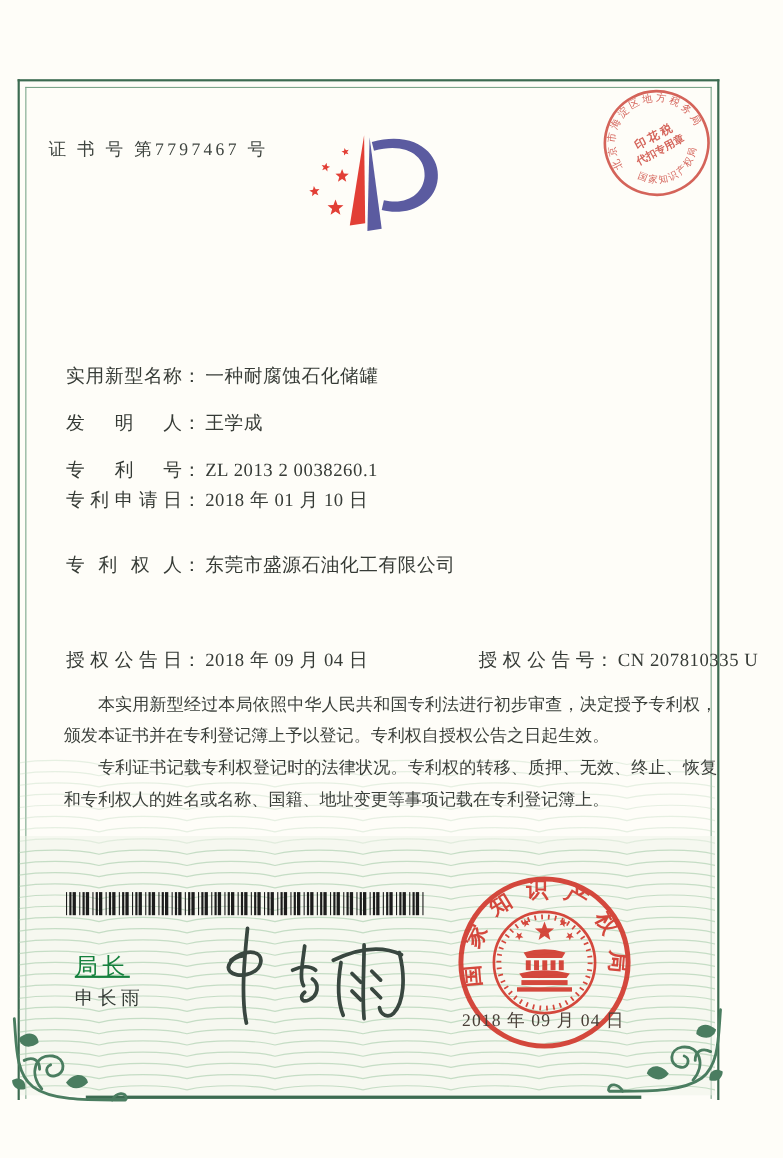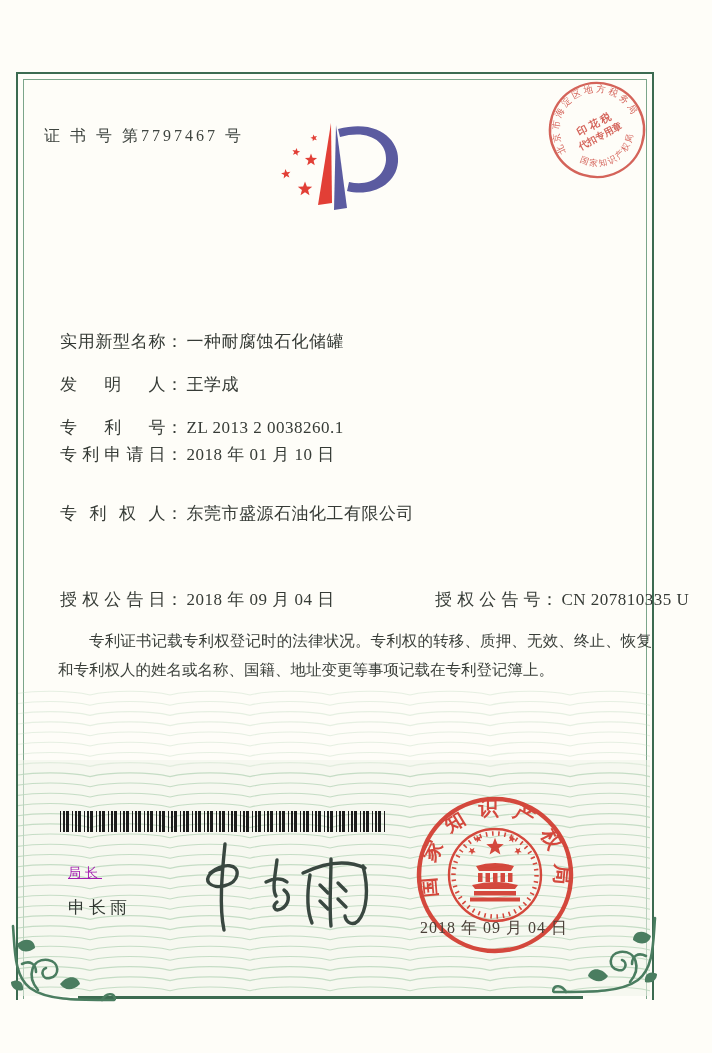--- a/index.html
+++ b/index.html
@@ -29,21 +29,21 @@
   .fvalue{margin-left:3px;}
   .grant-col{position:absolute;left:375px;top:0;}
   
   .paras{position:absolute;left:58px;top:626px;width:594px;font-size:15.5px;line-height:29px;
         text-align:justify;color:#3a3f3a;}
   .paras p{margin:0;text-indent:2em;}
   
   .barcode{position:absolute;left:60px;top:811px;width:330px;height:21px;}
   .barcode i{position:absolute;top:0;bottom:0;}
   
-  .signer-title{position:absolute;left:68px;top:864px;font-size:13px;letter-spacing:4px;color:#a21caf;text-decoration:underline;}
+  .signer-title{position:absolute;left:68px;top:864px;font-size:21px;letter-spacing:4px;color:#15803d;text-decoration:underline;}
   .signer-name{position:absolute;left:68px;top:896px;font-size:17px;letter-spacing:4px;color:#333a34;}
   .signature{position:absolute;left:180px;top:833px;}
   .seal{position:absolute;left:410px;top:790px;}
   .seal-date{position:absolute;left:420px;top:918px;font-size:16px;letter-spacing:1px;color:#4a4038;}
   .footer{position:absolute;left:32px;top:970px;width:636px;text-align:center;
         font-size:15px;letter-spacing:2px;color:#3a3f3a;}
 </style>
 </head>
 <body>
 
@@ -167,20 +167,21 @@
     <span class="flabel">专利权人</span><span>：</span><span class="fvalue">东莞市盛源石油化工有限公司</span>
   </div>
   <div class="field-row" style="top:588px">
     <span class="flabel">授权公告日</span><span>：</span><span class="fvalue">2018 年 09 月 04 日</span>
     <span class="grant-col">
       <span class="flabel">授权公告号</span><span>：</span><span class="fvalue">CN 207810335 U</span>
     </span>
   </div>
 
   <div class="paras">
+    <p>本实用新型经过本局依照中华人民共和国专利法进行初步审查，决定授予专利权，颁发本证书并在专利登记簿上予以登记。专利权自授权公告之日起生效。</p>
     <p>专利证书记载专利权登记时的法律状况。专利权的转移、质押、无效、终止、恢复和专利权人的姓名或名称、国籍、地址变更等事项记载在专利登记簿上。</p>
   </div>
 
   <div class="barcode" id="barcode">
       <i style="left: 0px; width: 1px; background: rgb(28, 28, 28);"></i>
       <i style="left: 3px; width: 2px; background: rgb(28, 28, 28);"></i>
       <i style="left: 6px; width: 3px; background: rgb(28, 28, 28);"></i>
       <i style="left: 12px; width: 1px; background: rgb(28, 28, 28);"></i>
       <i style="left: 15px; width: 2px; background: rgb(28, 28, 28);"></i>
       <i style="left: 18px; width: 3px; background: rgb(28, 28, 28);"></i>

